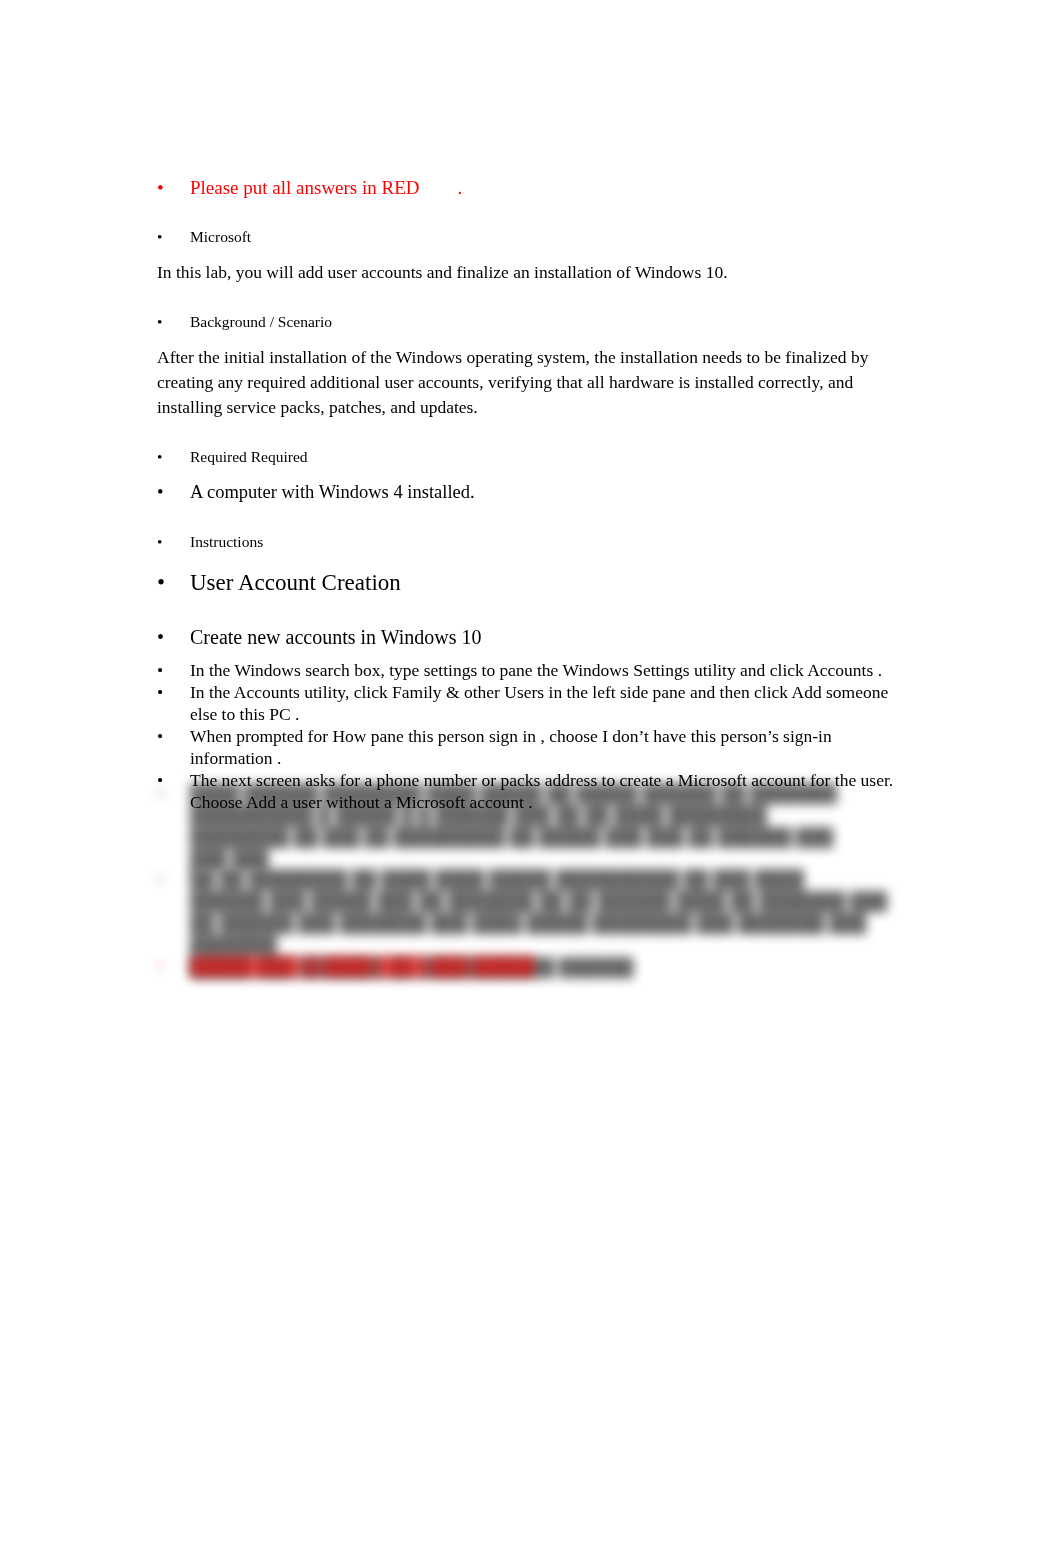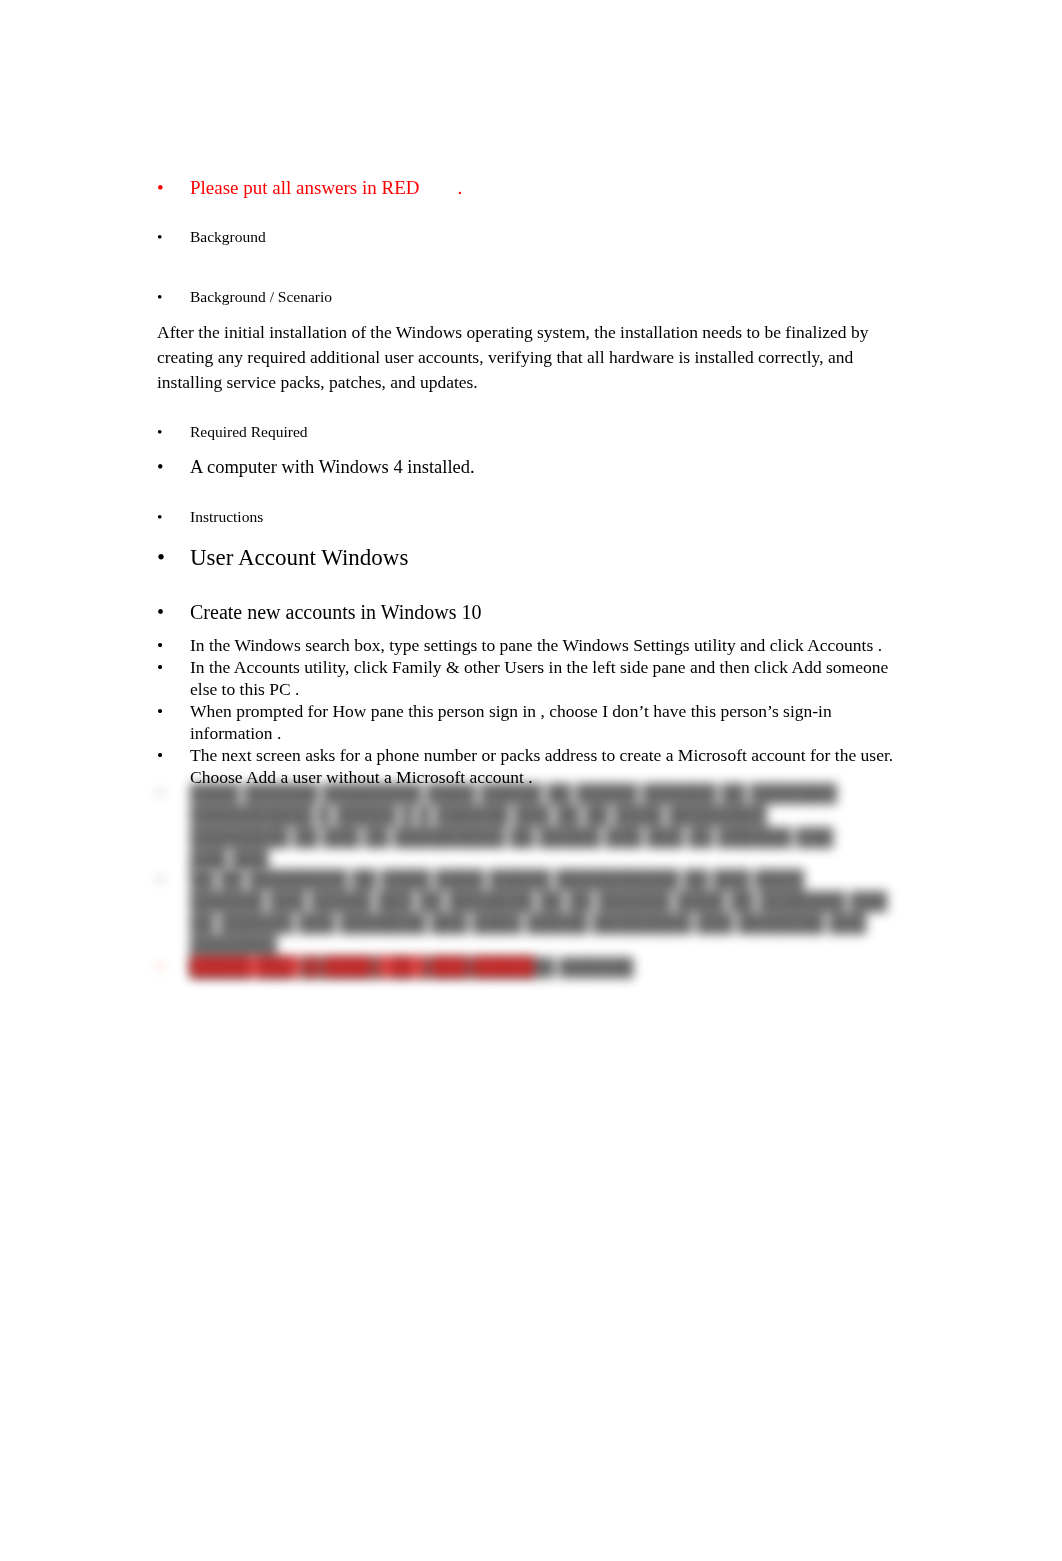--- a/index.html
+++ b/index.html
@@ -114,23 +114,24 @@
 <div class="page">
   <div class="content">
 
     <div class="row lvl-red">
       <span class="bul">•</span>
       <span class="txt"><span>Please put all answers in RED</span><span class="nowrap-sp">        </span><span>.</span></span>
     </div>
 
     <div class="row lvl-small">
       <span class="bul">•</span>
-      <span class="txt">Background</span>
-    </div>
-
+      <span class="txt">Microsoft</span>
+    </div>
+
+    <p class="para">In this lab, you will add user accounts and finalize an installation of Windows 10.</p>
 
     <div class="gap-l"></div>
 
     <div class="row lvl-small">
       <span class="bul">•</span>
       <span class="txt">Background / Scenario</span>
     </div>
 
     <p class="para">After the initial installation of the Windows operating system, the installation needs to be finalized by creating any required additional user accounts, verifying that all hardware is installed correctly, and installing service packs, patches, and updates.</p>
 
@@ -146,21 +147,21 @@
       <span class="txt">A computer with Windows 4 installed.</span>
     </div>
 
     <div class="row lvl-small" style="margin-bottom:15px;">
       <span class="bul">•</span>
       <span class="txt">Instructions</span>
     </div>
 
     <div class="row lvl-h1" style="margin-bottom:26px;">
       <span class="bul">•</span>
-      <span class="txt">User Account Windows</span>
+      <span class="txt">User Account Creation</span>
     </div>
 
     <div class="row lvl-h2" style="margin-bottom:8px;">
       <span class="bul">•</span>
       <span class="txt">Create new accounts in Windows 10</span>
     </div>
 
     <div class="steplist">
 
       <div class="row lvl-step">

